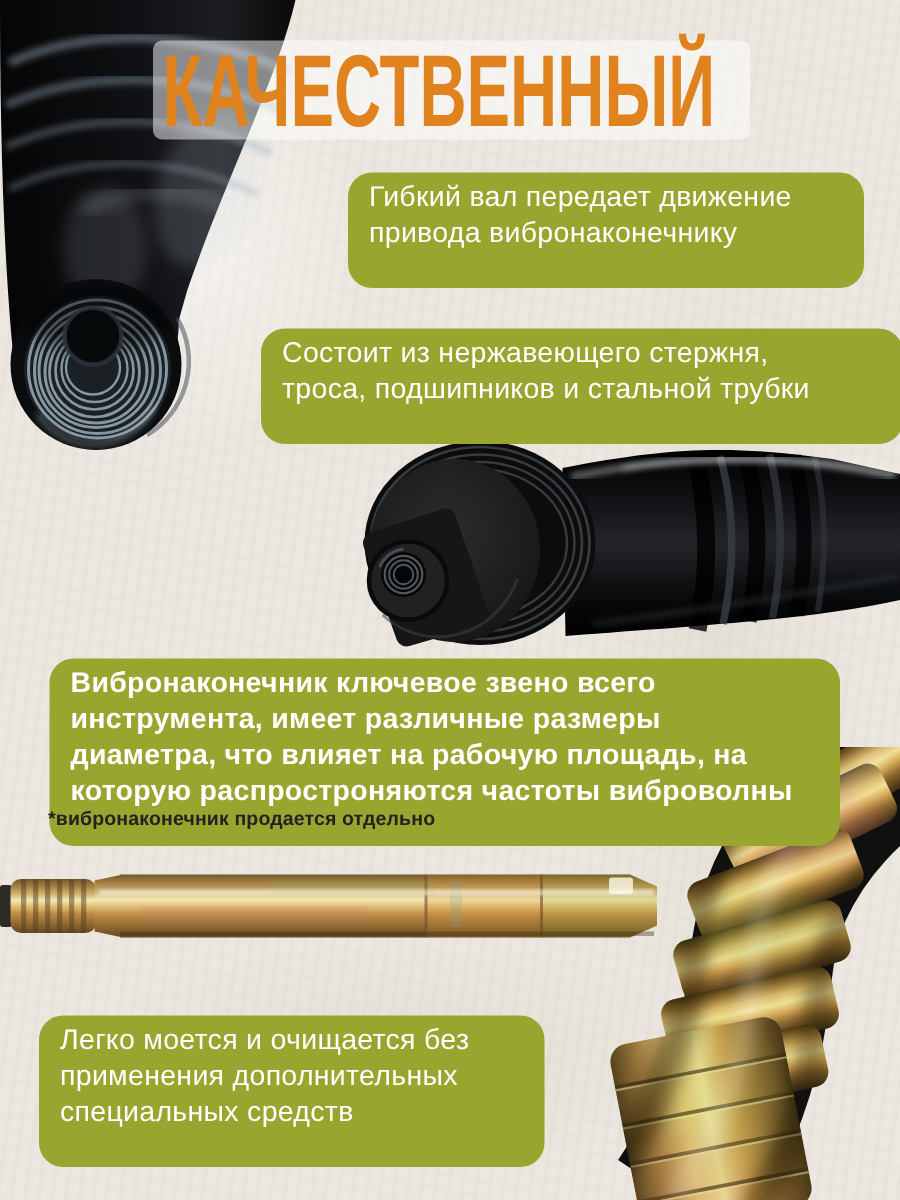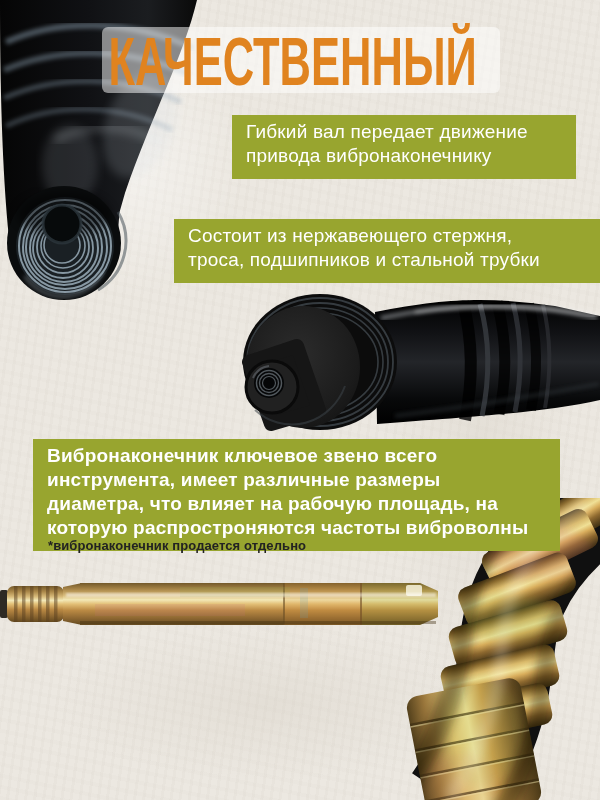--- a/index.html
+++ b/index.html
@@ -42,35 +42,35 @@
     transform-origin: left center;
     white-space: nowrap;
     padding-left: 10px;
     letter-spacing: 0;
   }
 
   .block {
     position: absolute;
     background: #98A52F;
     color: #FFFFFF;
-    border-radius: 0;
-    padding: 5px 14px 11px 14px;
+    border-radius: 16px;
+    padding: 5px 14px 24px 14px;
     font-size: 19px;
     line-height: 24px;
     letter-spacing: .2px;
     white-space: pre-line;
     z-index: 3;
   }
   .b1 { left: 232px; top: 115px; width: 316px; }
   .b2 { left: 174px; top: 219px; width: 400px; }
   .b3 { left: 33px;  top: 439px; width: 499px; font-weight: bold; }
   .b4 { left: 26px;  top: 677px; width: 309px; }
 
   .footnote {
-    position: absolute; left: 48px; top: 538px;
+    position: absolute; left: 32px; top: 538px;
     font-size: 13px; font-weight: bold;
     color: #222222; letter-spacing: .1px;
     z-index: 3;
   }
 </style>
 </head>
 <body>
 
 <div class="stage">
 
@@ -278,16 +278,19 @@
   </div>
 
   <div class="block b1">Гибкий вал передает движение
 привода вибронаконечнику</div>
   <div class="block b2">Состоит из нержавеющего стержня,
 троса, подшипников и стальной трубки</div>
   <div class="block b3">Вибронаконечник ключевое звено всего
 инструмента, имеет различные размеры
 диаметра, что влияет на рабочую площадь, на
 которую распростроняются частоты виброволны</div>
+  <div class="block b4">Легко моется и очищается без
+применения дополнительных
+специальных средств</div>
 
   <div class="footnote">*вибронаконечник продается отдельно</div>
 
 </div>
 
 </body></html>

